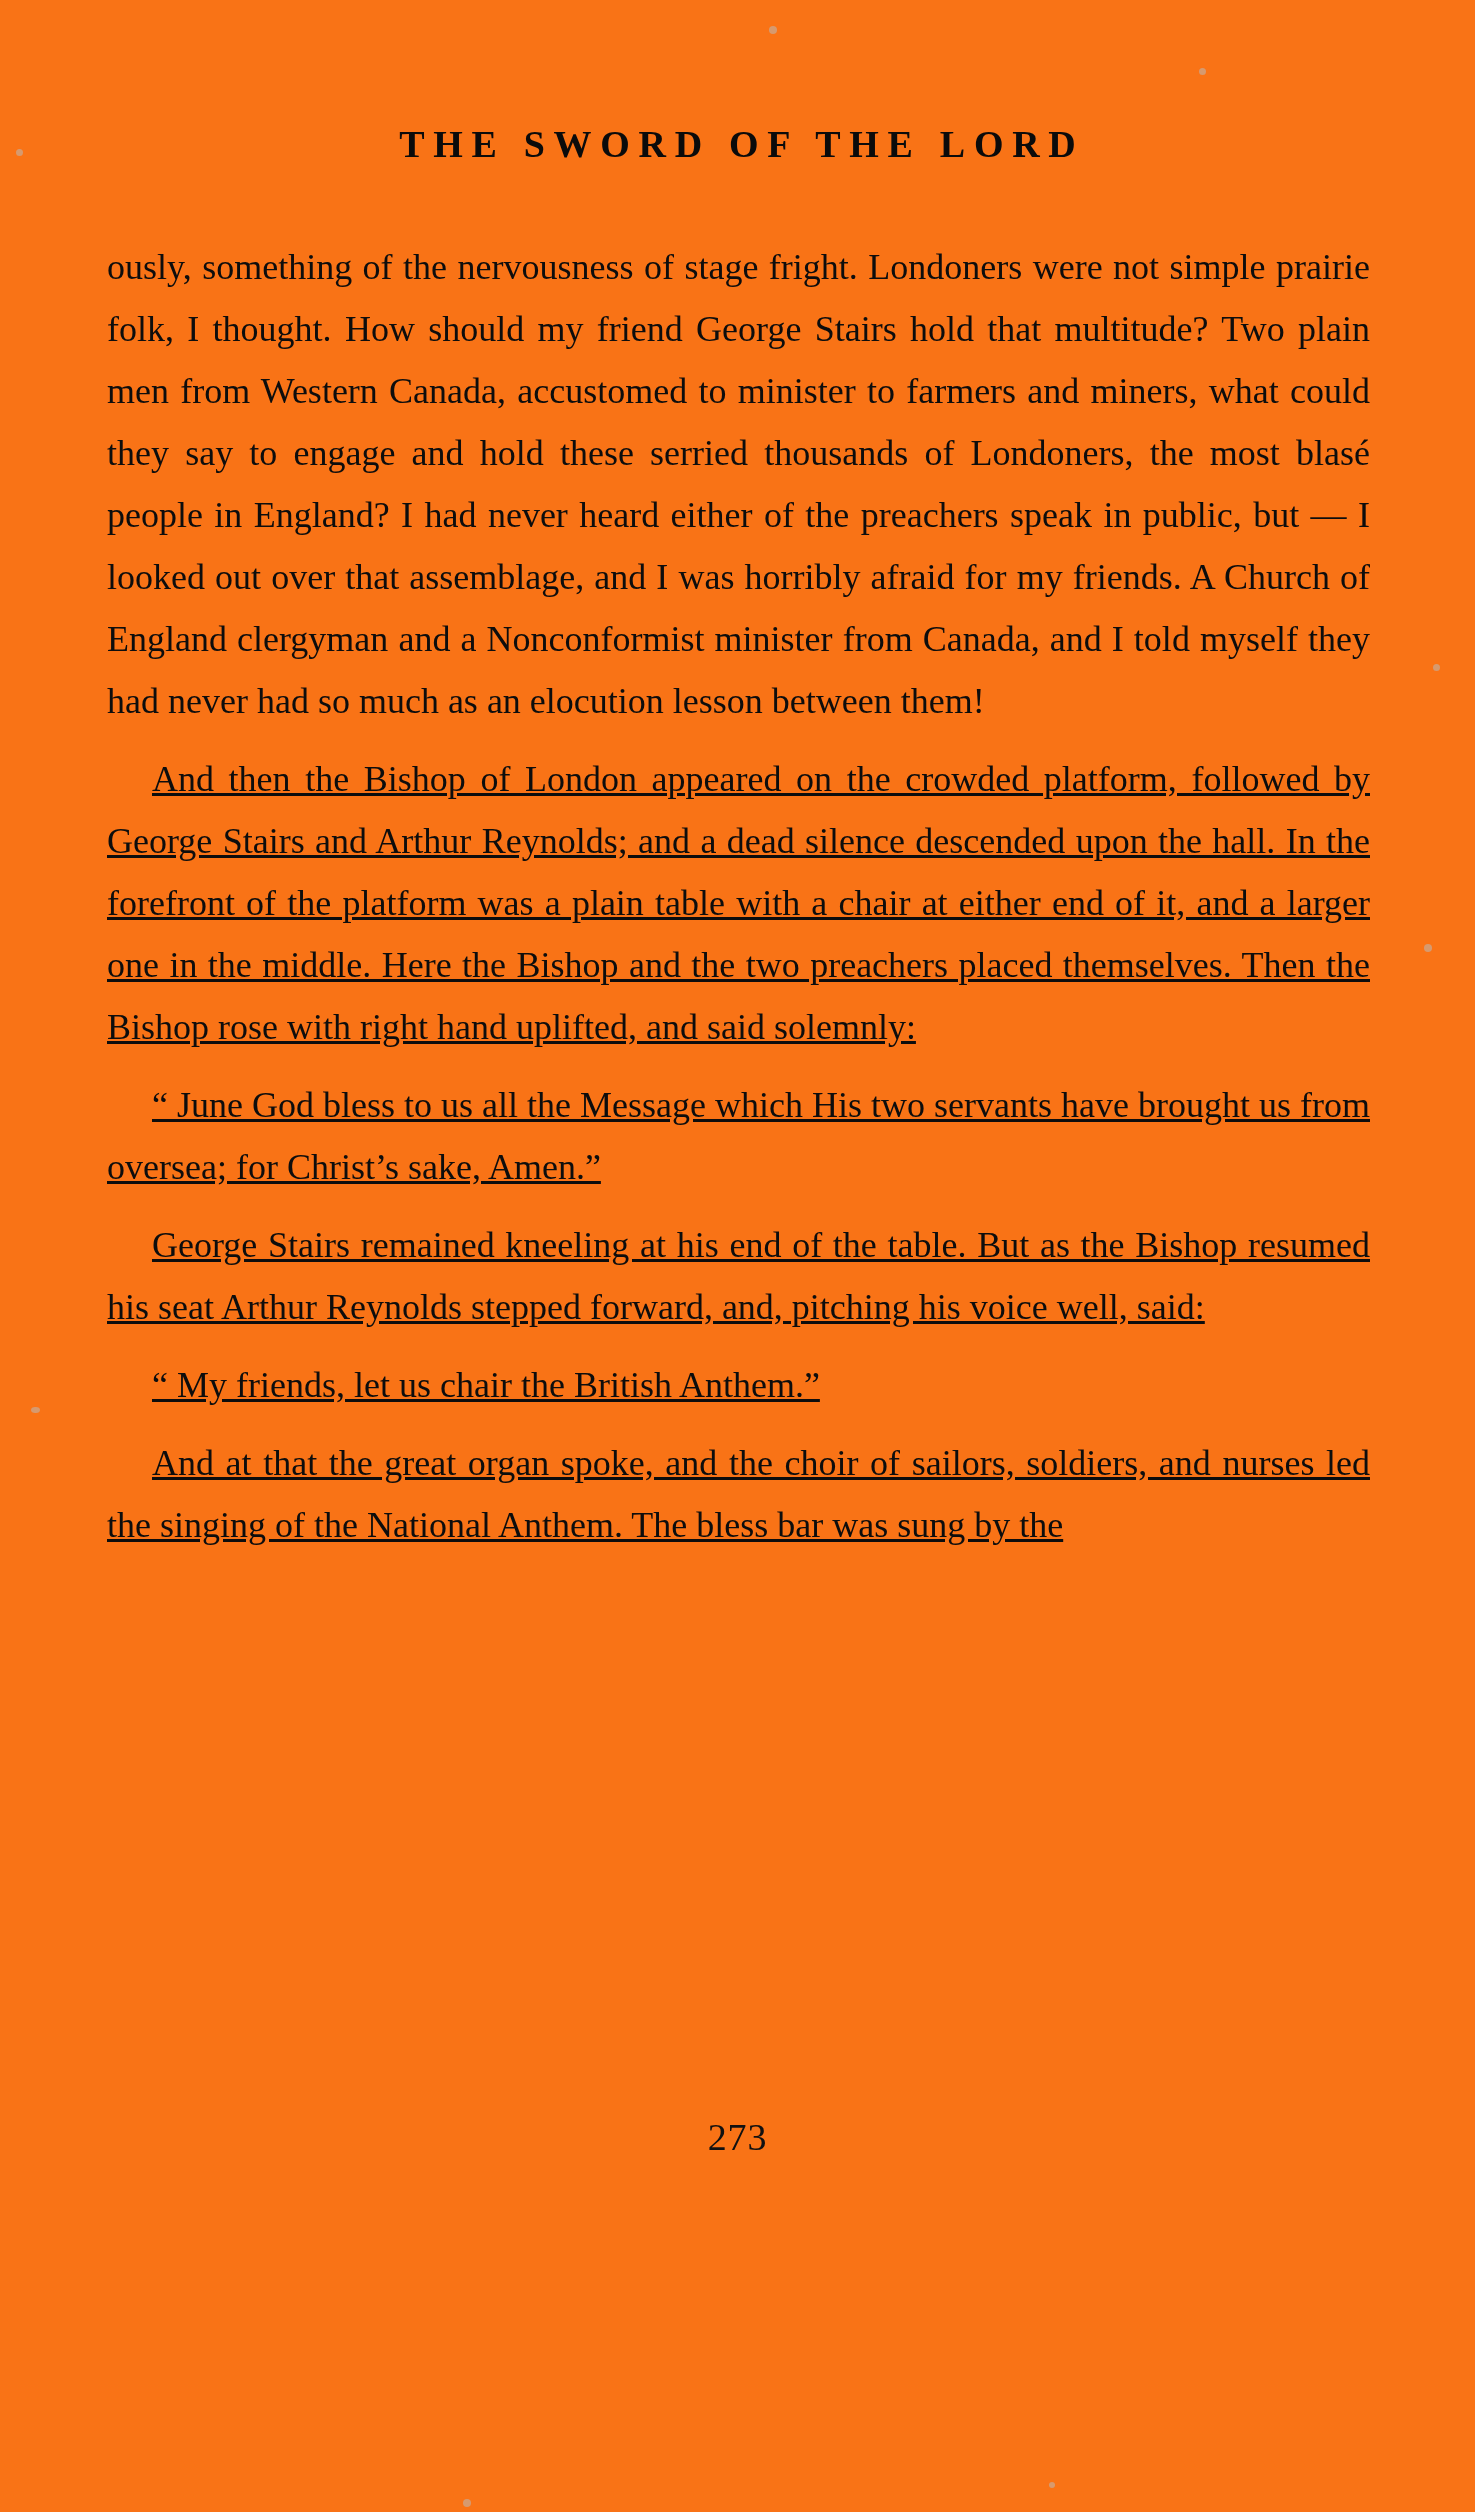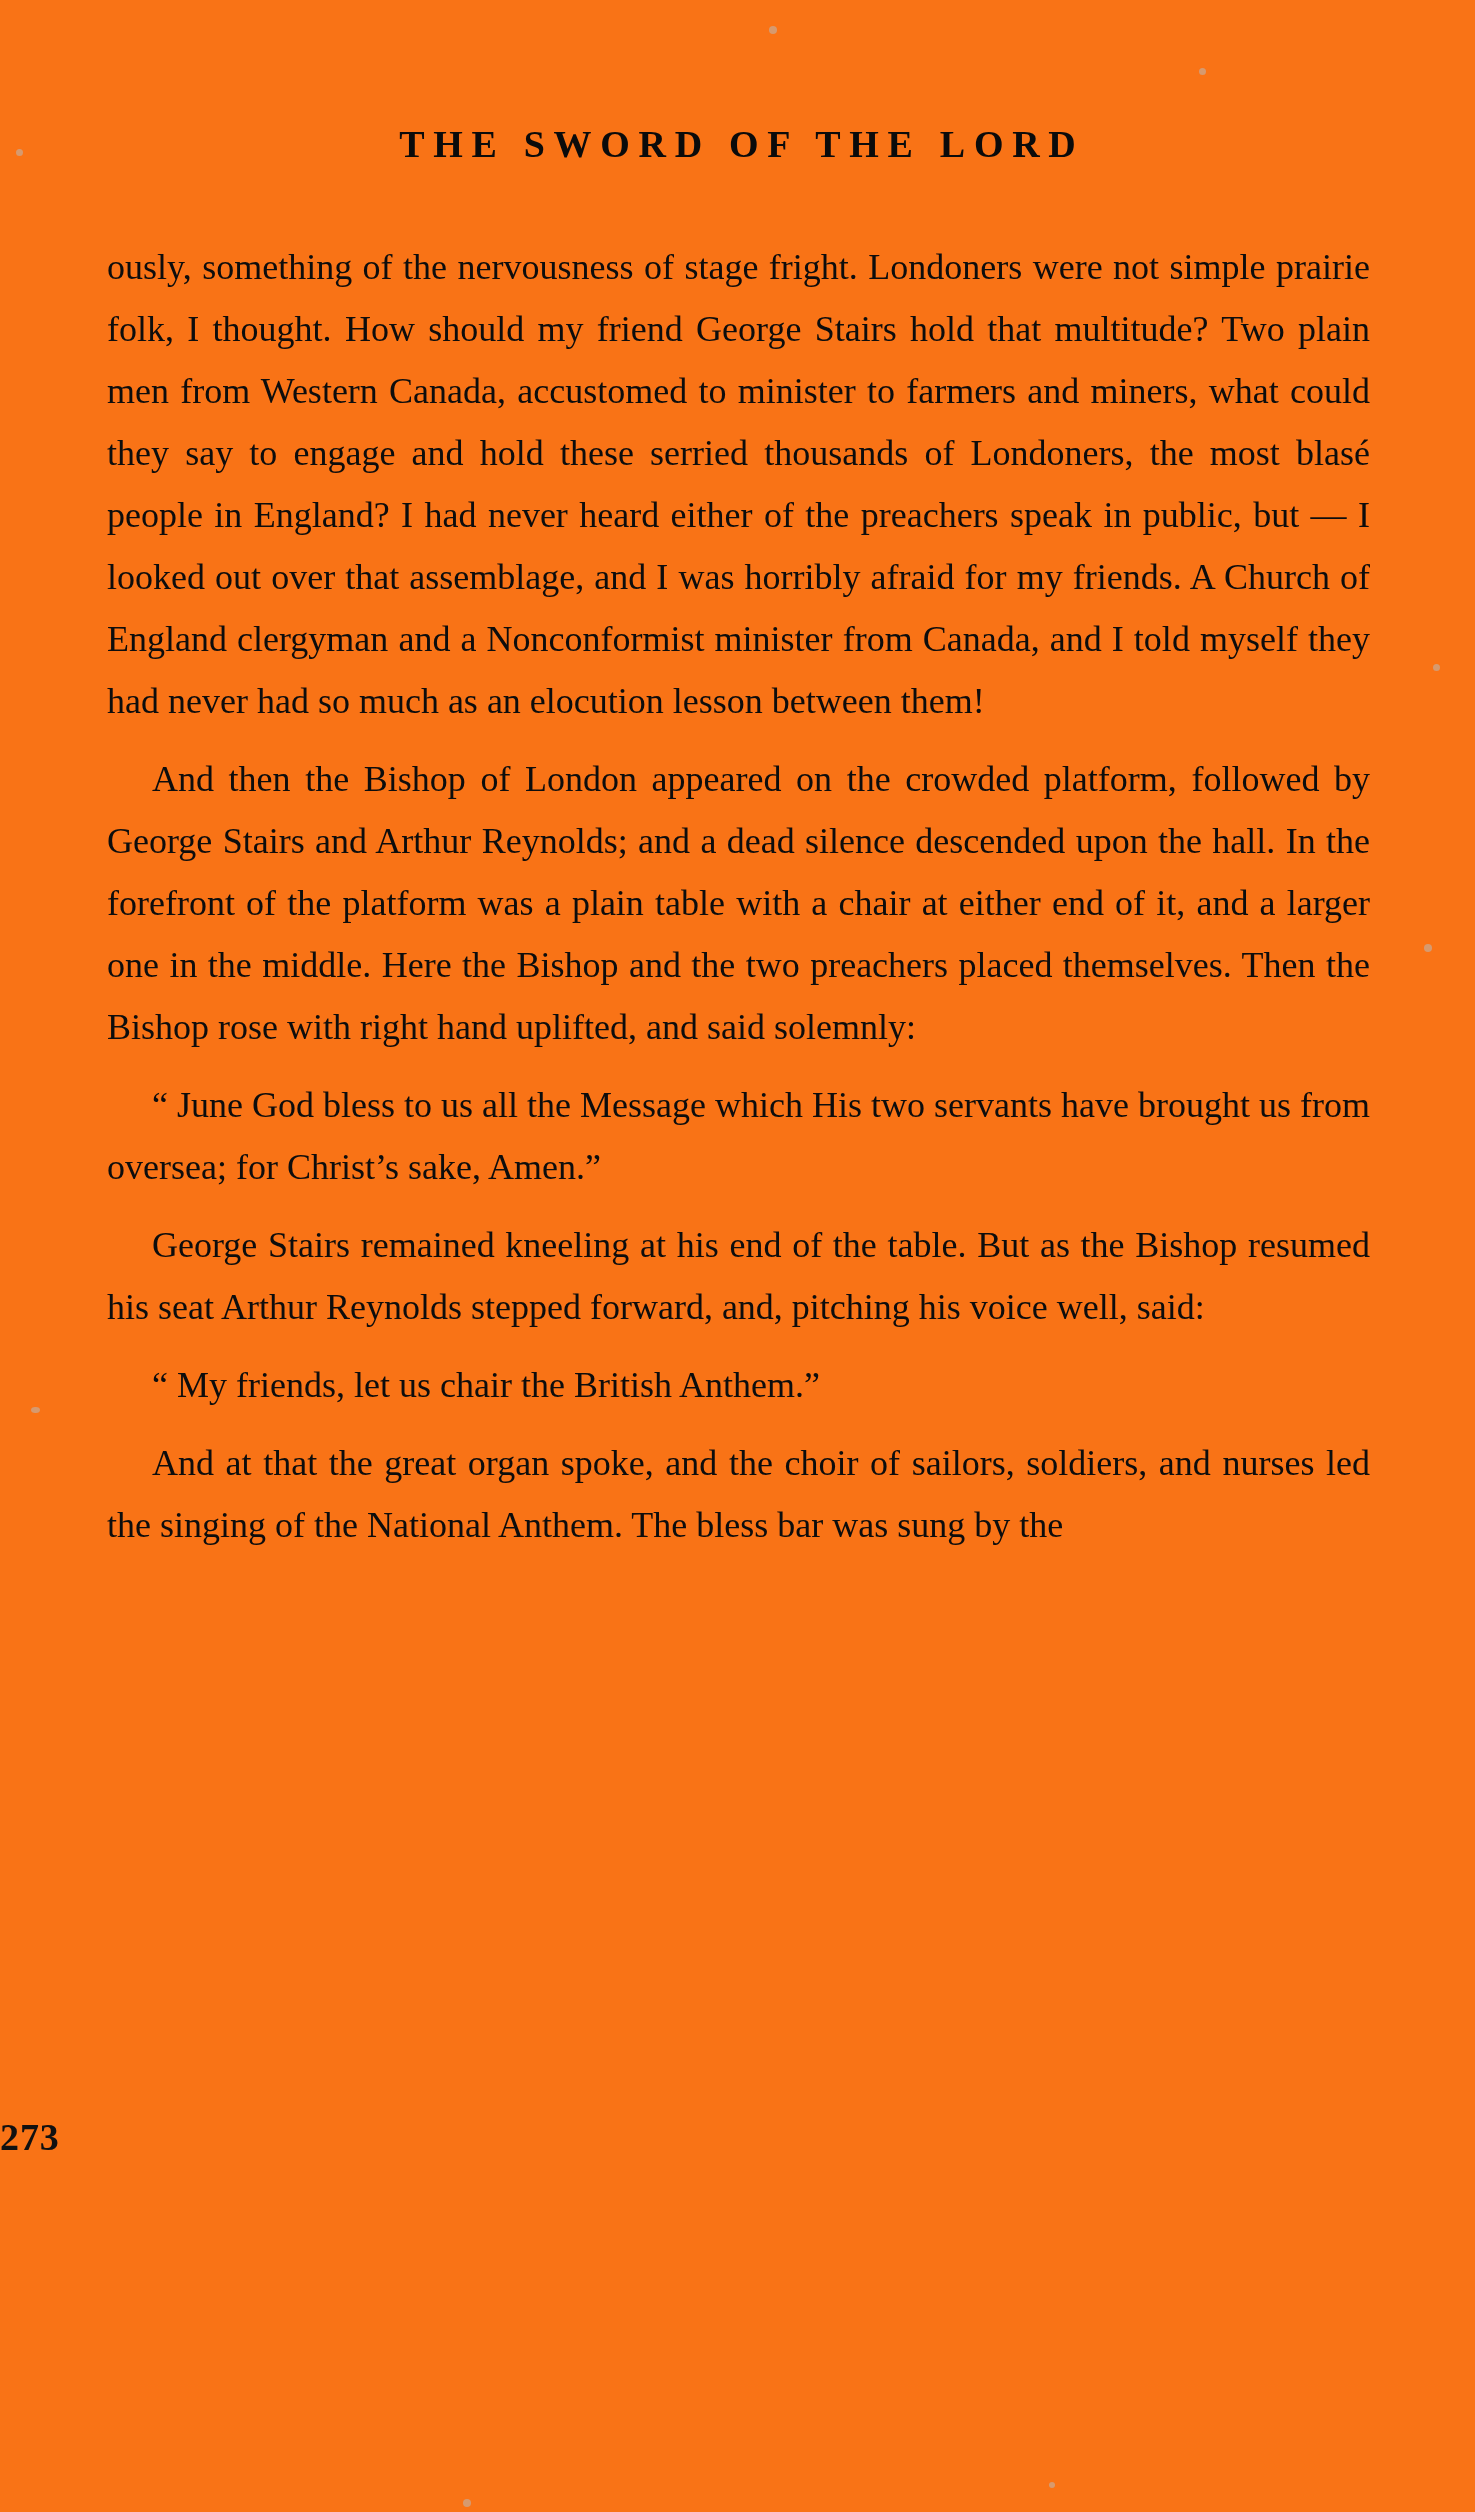--- a/index.html
+++ b/index.html
@@ -53,32 +53,33 @@
     text-align: justify;
     text-justify: inter-word;
     color: #0d0d0d;
   }
   .body-text p {
     margin: 16px;
     text-indent: 0;
   }
   .body-text p.indent {
     text-indent: 45px;
+    text-decoration: underline;
   }
   .body-text p:last-child {
     text-align: justify;
   }
   .folio {
     position: absolute;
     left: 0;
     right: 0;
     top: 2115px;
-    text-align: left;
+    text-align: center;
     font-size: 38px;
-    font-weight: 700;
+    font-weight: 400;
     letter-spacing: 0.9px;
     color: #111;
   }
   
   .nostretch {
     text-align-last: left;
   }
 </style>
 </head>
 <body>

